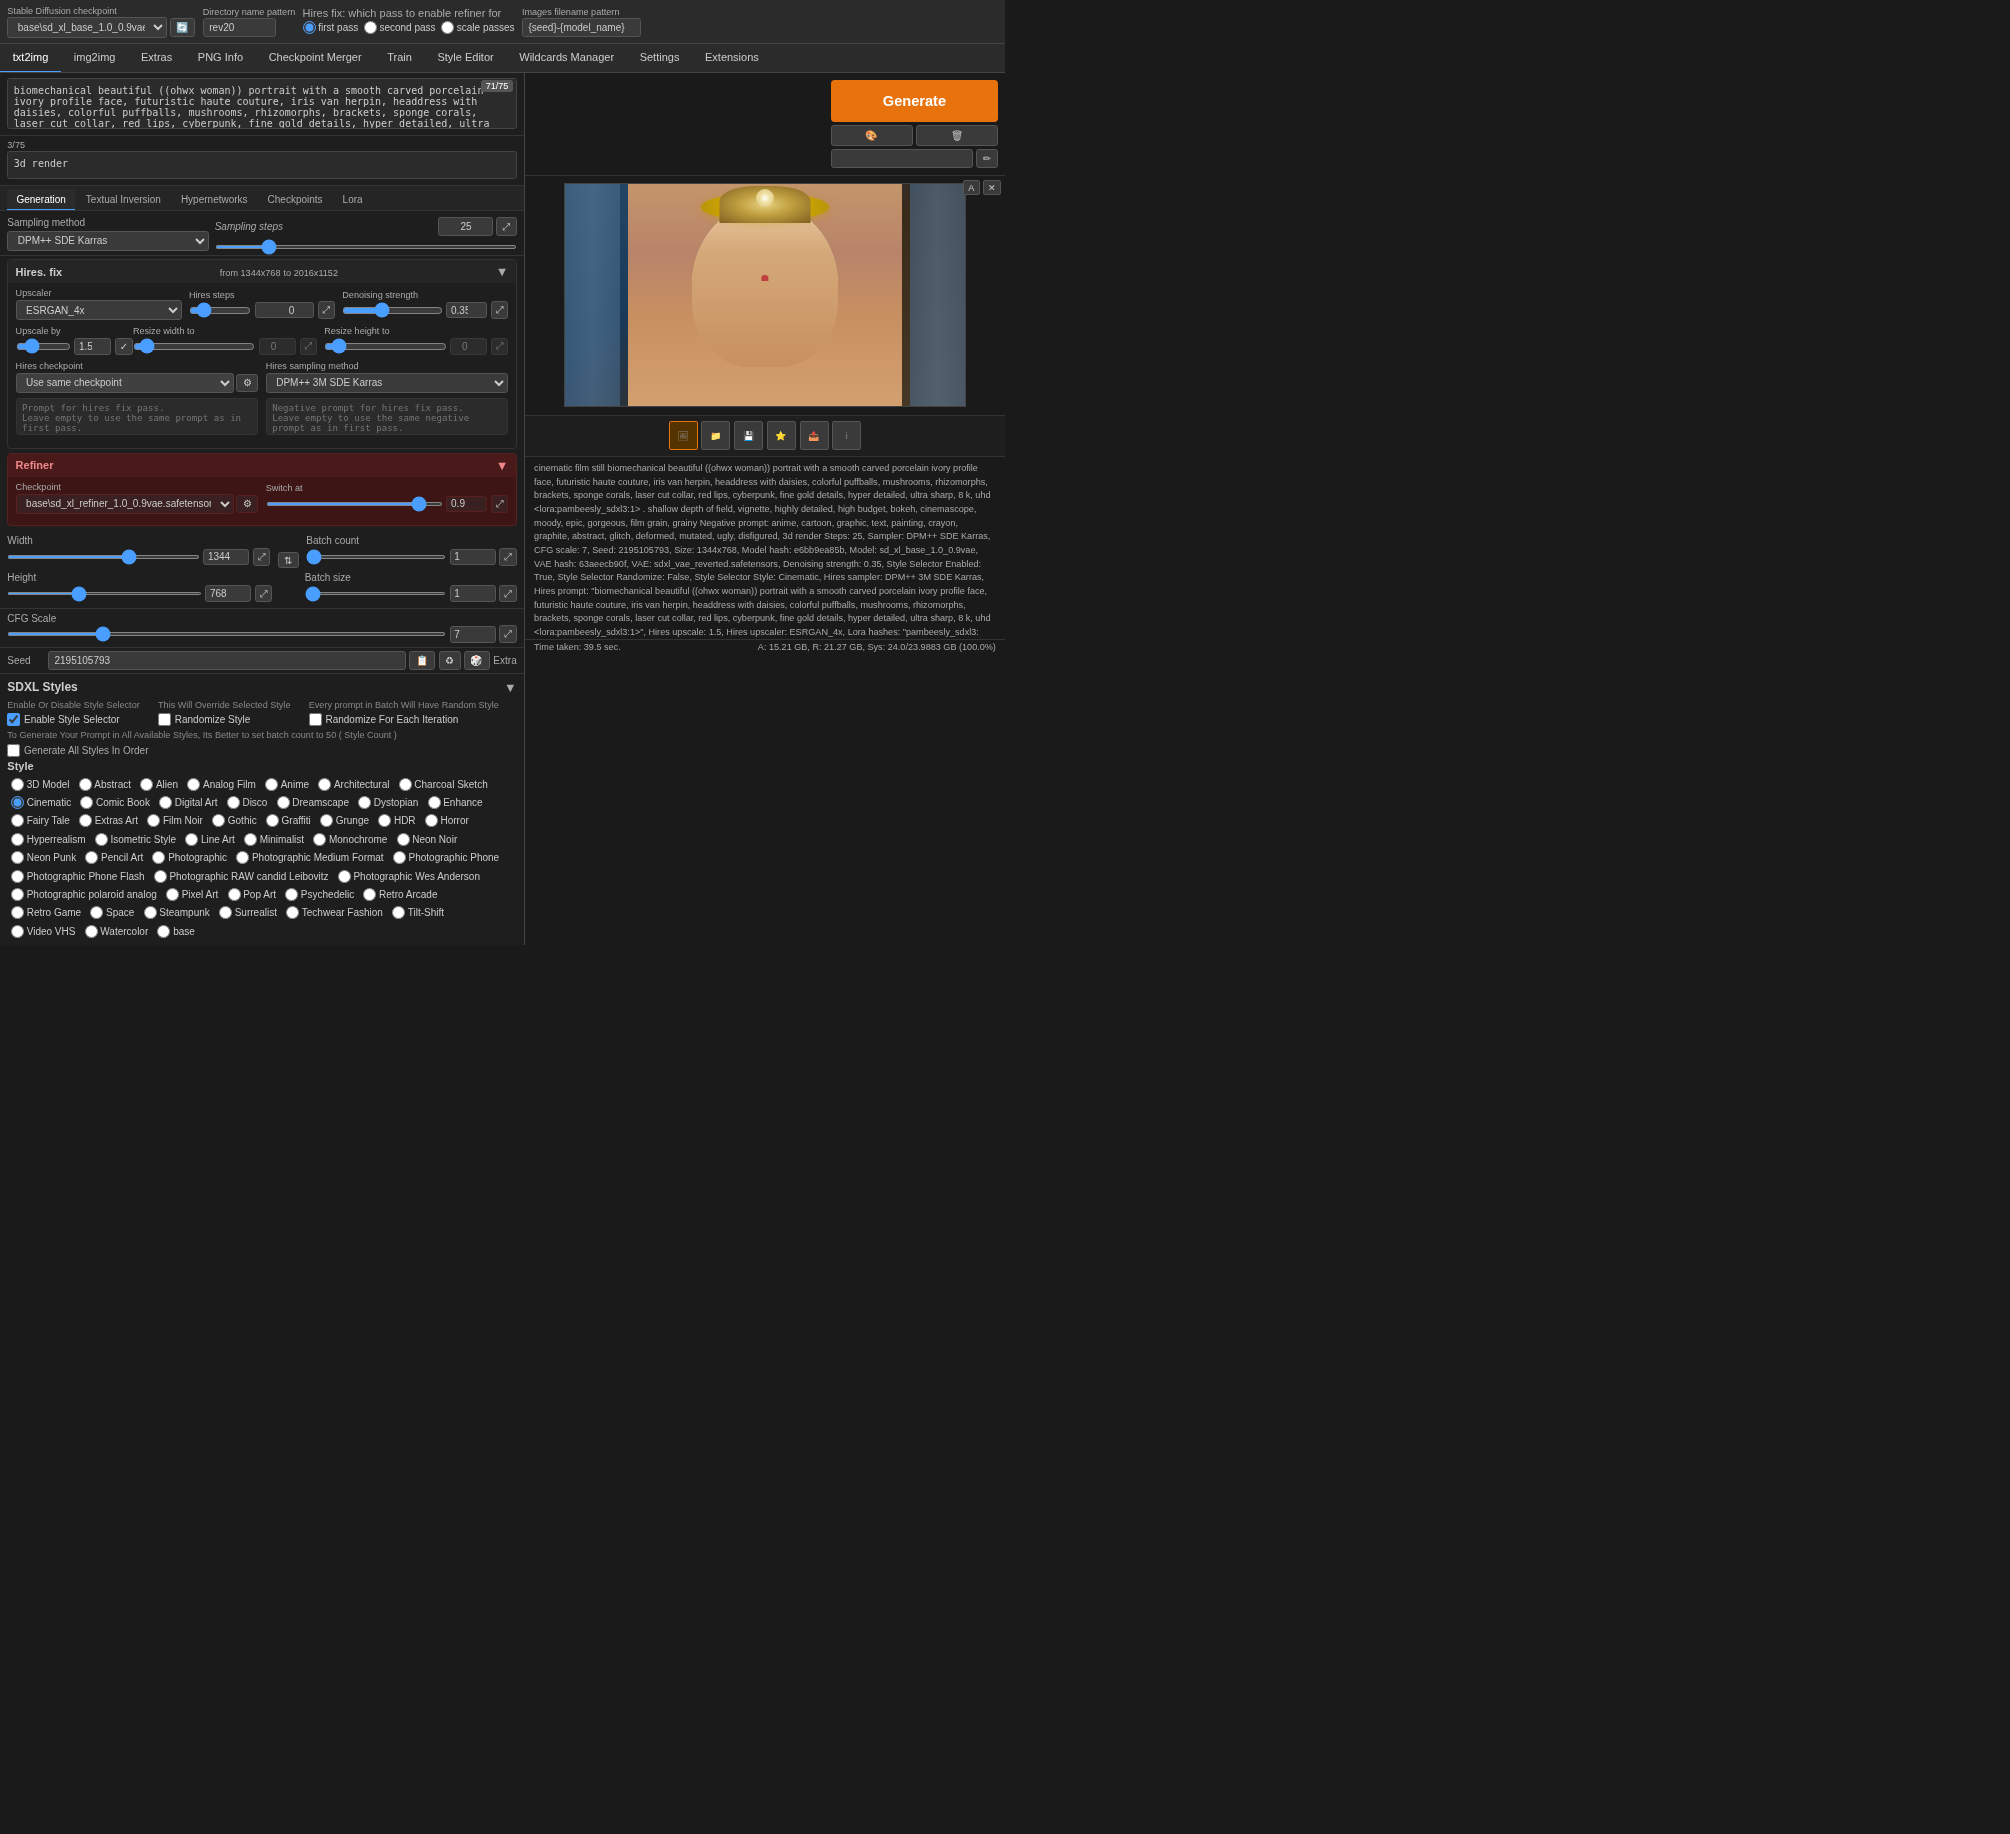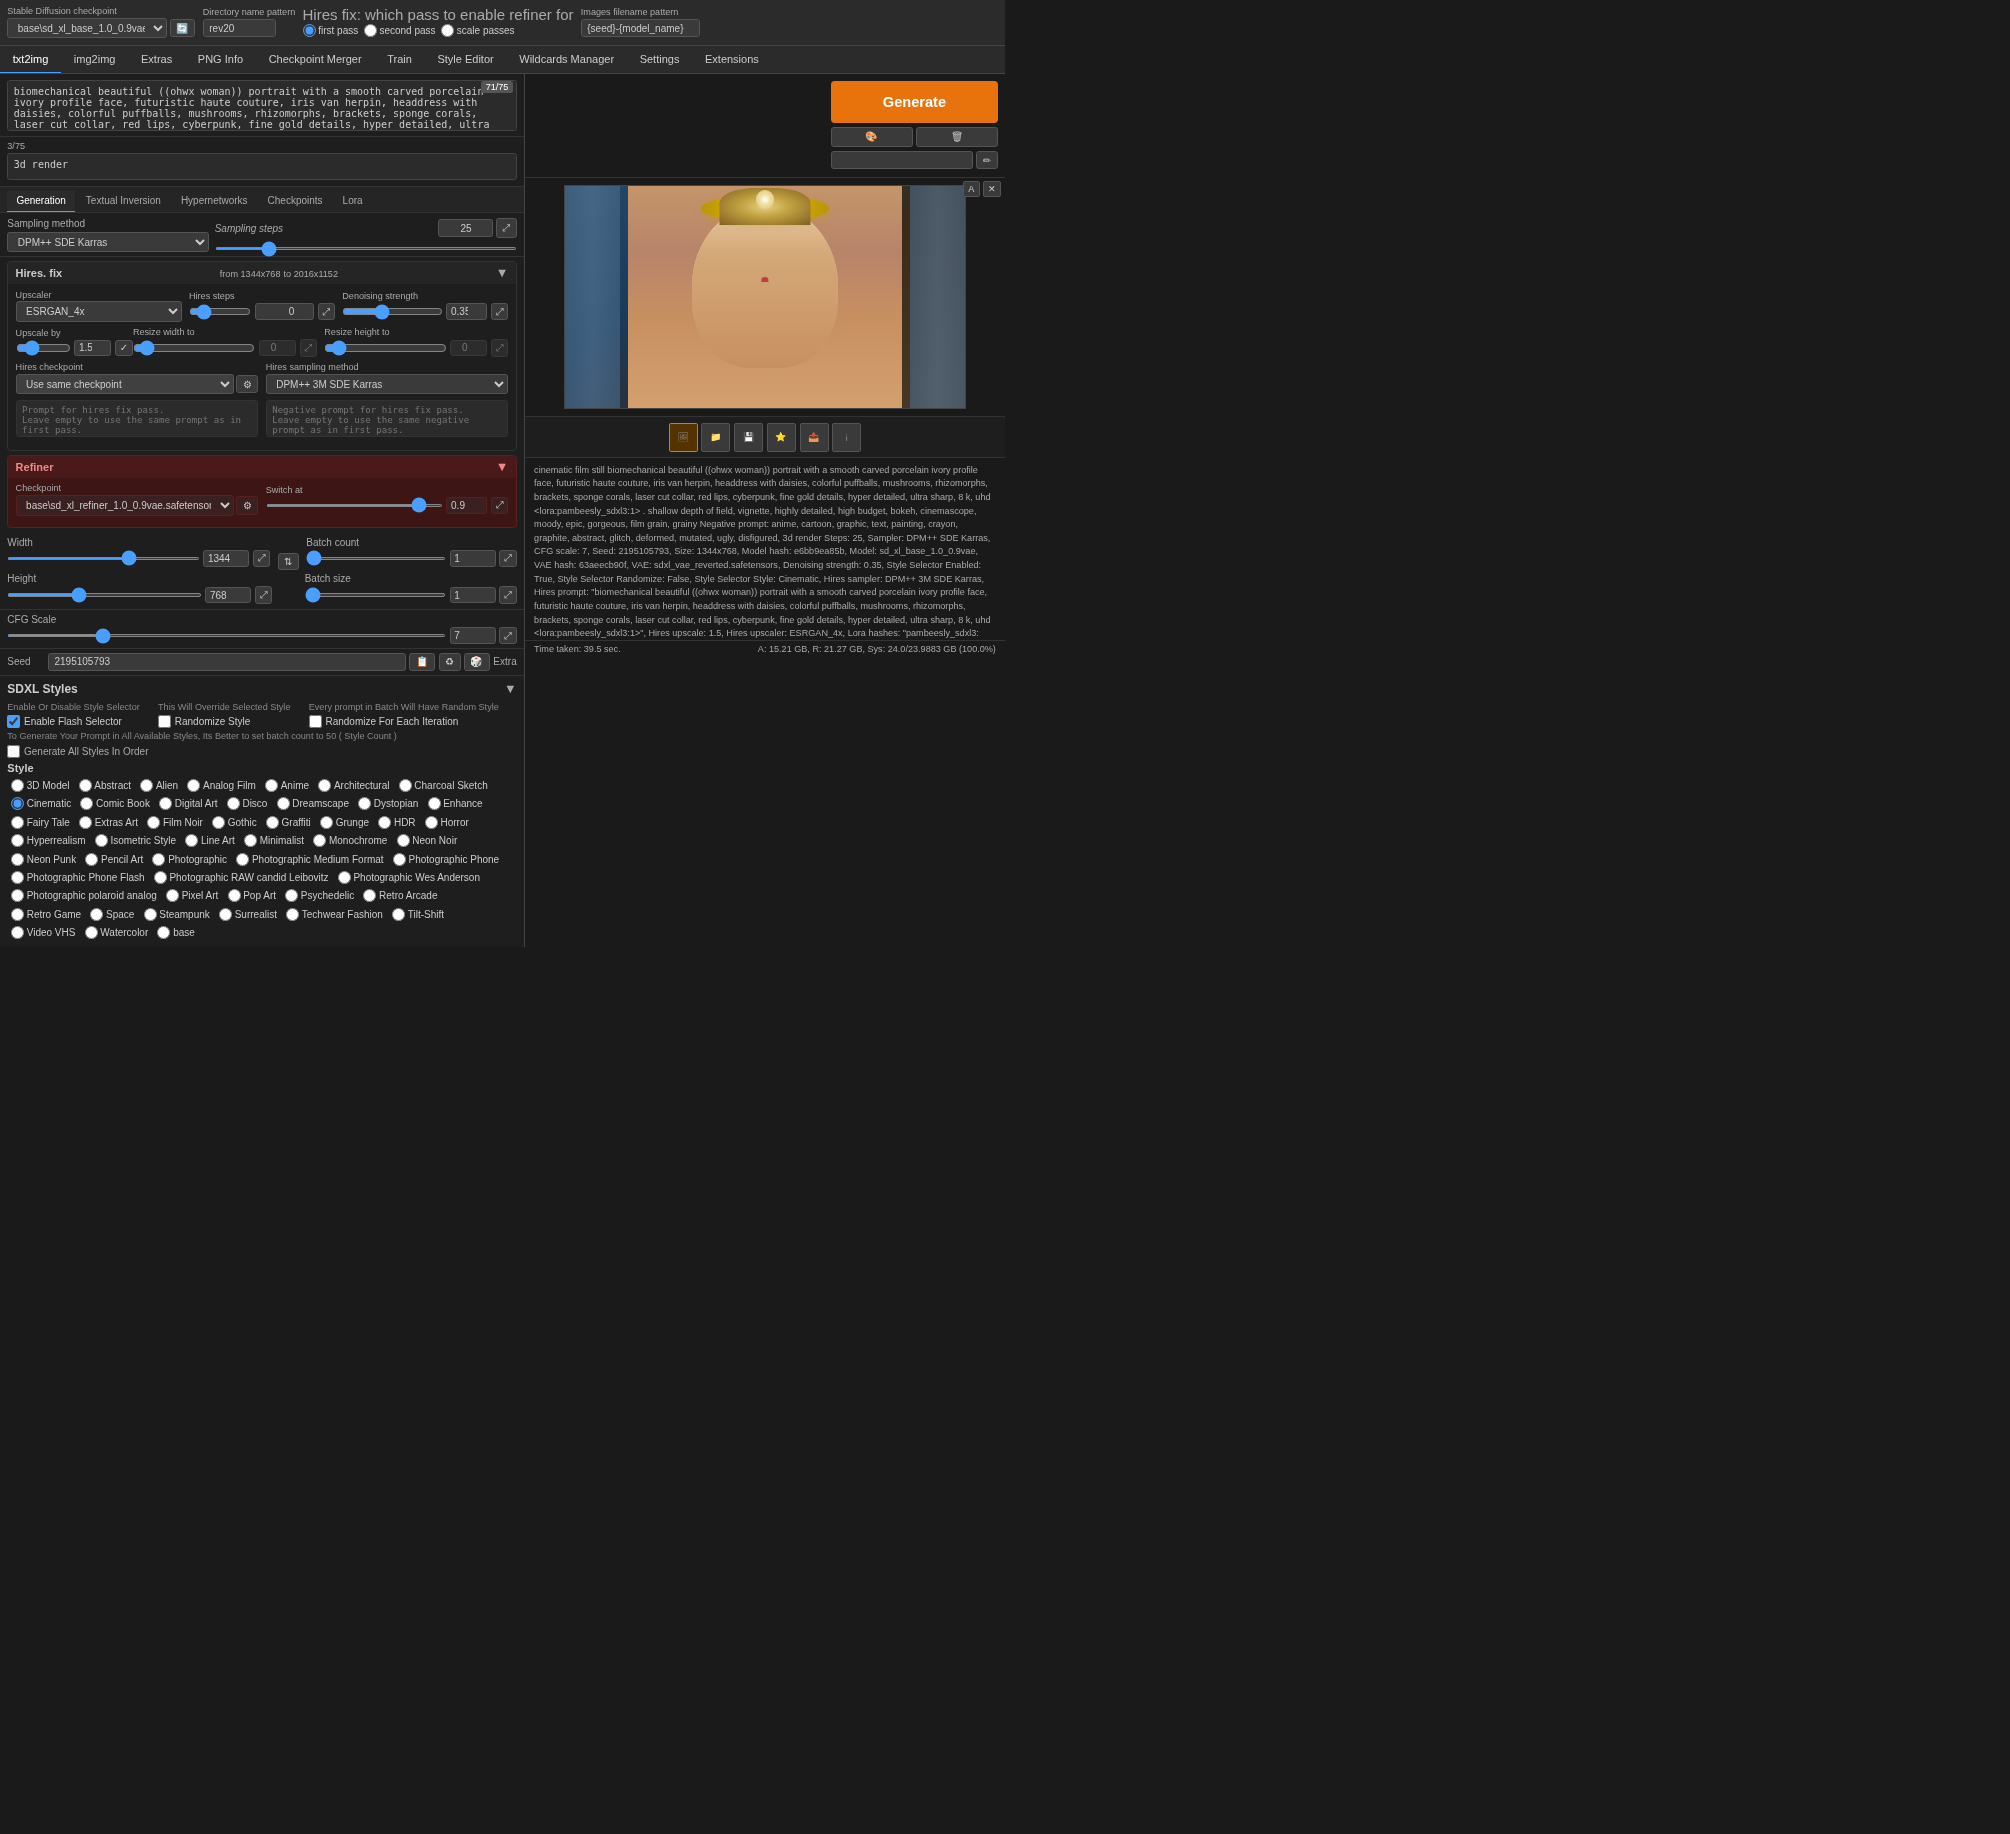--- a/index.html
+++ b/index.html
@@ -6,21 +6,21 @@
     body { background: #1a1a1a; color: #ccc; font-family: Arial, sans-serif; font-size: 11px; width: 1005px; }
     
     
     .top-bar { background: #2b2b2b; padding: 5.5px 7.3px; display: flex; align-items: center; gap: 7.3px; border-bottom: 0.9px solid #444; }
     .top-field { display: flex; flex-direction: column; }
     .top-field label { font-size: 9.1px; color: #aaa; margin-bottom: 1.8px; }
     .top-field select, .top-field input { background: #3a3a3a; border: 0.9px solid #555; color: #ccc; padding: 2.7px 5.5px; font-size: 10px; border-radius: 2.7px; }
     .top-field select { width: 164px; }
     .top-field input { width: 73px; }
     .radio-group { display: flex; flex-direction: column; }
-    .radio-group label { font-size: 15px; color: #aaa; margin-bottom: 1.8px; }
+    .radio-group label { font-size: 11px; color: #aaa; margin-bottom: 1.8px; }
     .radio-row { display: flex; gap: 5.5px; align-items: center; }
     .radio-row label { display: flex; align-items: center; gap: 2.7px; font-size: 10px; color: #ccc; }
     .icon-btn { background: #3a3a3a; border: 0.9px solid #555; color: #ccc; padding: 2.7px 5.5px; cursor: pointer; border-radius: 2.7px; font-size: 10px; }
     
     
     .nav-tabs { background: #2b2b2b; display: flex; border-bottom: 0.9px solid #444; }
     .nav-tab { padding: 7.3px 12.8px; cursor: pointer; font-size: 11px; color: #ccc; border-bottom: 1.8px solid transparent; }
     .nav-tab.active { border-bottom: 1.8px solid #4a9eff; color: #fff; }
     
     
@@ -388,21 +388,21 @@
         <span class="styles-title">SDXL Styles</span>
         <span class="expand-icon">▼</span>
       </div>
 
       <div style="display:flex;gap:18.3px;margin-bottom:3.7px;">
         <div style="font-size:9.1px;color:#888;">
           <div>Enable Or Disable Style Selector</div>
           <div style="margin-top:2.7px;">
             <label class="checkbox-label">
               <input type="checkbox" checked="" style="">
-              <span>Enable Flash Selector</span>
+              <span>Enable Style Selector</span>
             </label>
           </div>
         </div>
         <div style="font-size:9.1px;color:#888;">
           <div>This Will Override Selected Style</div>
           <div style="margin-top:2.7px;">
             <label class="checkbox-label">
               <input type="checkbox" style="">
               <span>Randomize Style</span>
             </label>

